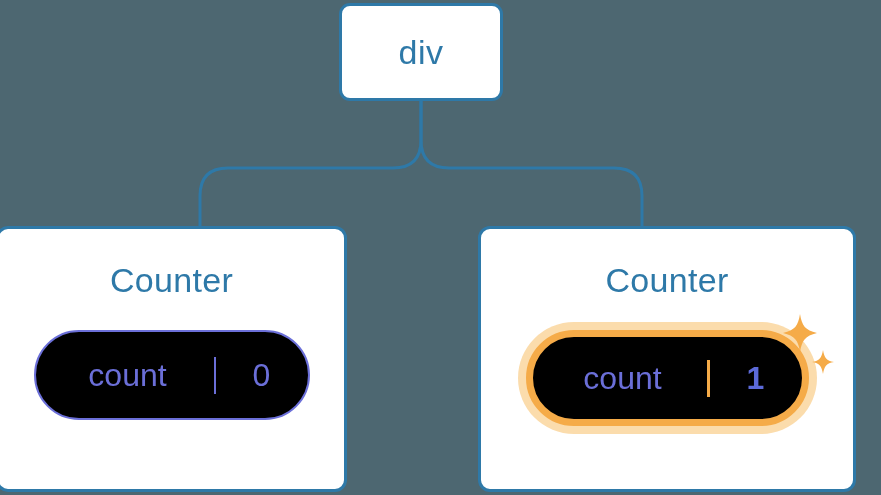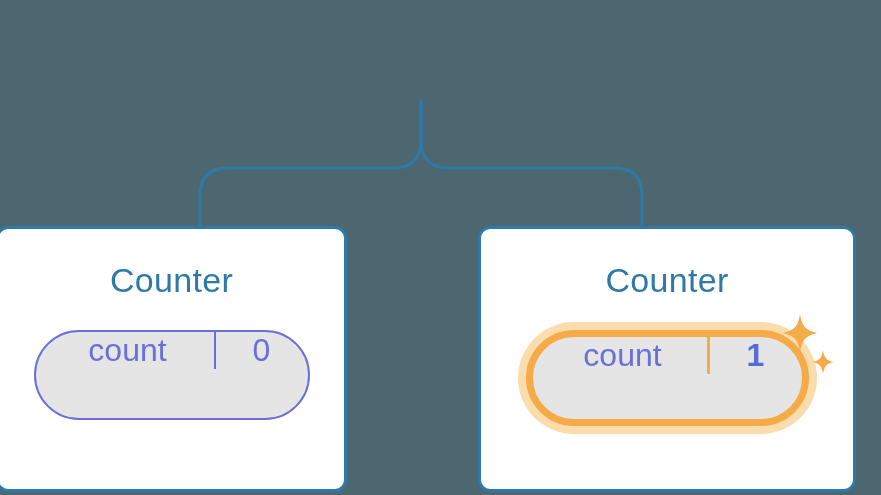--- a/index.html
+++ b/index.html
@@ -85,26 +85,26 @@
   
   .pill-wrap {
     position: relative;
     margin-top: 30px;
     display: flex;
     justify-content: center;
     width: 100%;
   }
   .pill {
     display: flex;
-    align-items: flex-start;
+    align-items: center;
     height: 90px;
     border: 2px solid #6b6fd8;
     border-radius: 46px;
     box-sizing: border-box;
-    background: #e5e5e5;
+    background: #000000;
     overflow: hidden;
   }
   .pill-key, .pill-val {
     display: flex;
     align-items: center;
     justify-content: center;
     font-size: 32px;
     color: #6b6fd8;
   }
   .pill-key {
@@ -155,20 +155,23 @@
              Q 200 168 200 196
              L 200 232" fill="none" stroke="#2e79a8" stroke-width="3" stroke-linecap="round"></path>
     <path d="M 421 101
              L 421 140
              Q 421 168 449 168
              L 614 168
              Q 642 168 642 196
              L 642 232" fill="none" stroke="#2e79a8" stroke-width="3" stroke-linecap="round"></path>
   </svg>
 
+  <div class="root-node">
+    <span class="root-label">div</span>
+  </div>
 
   <div class="card card-left">
     <span class="card-title">Counter</span>
     <div class="pill-wrap">
       <div class="pill">
         <span class="pill-key">count</span>
         <span class="pill-val">0</span>
       </div>
     </div>
   </div>

